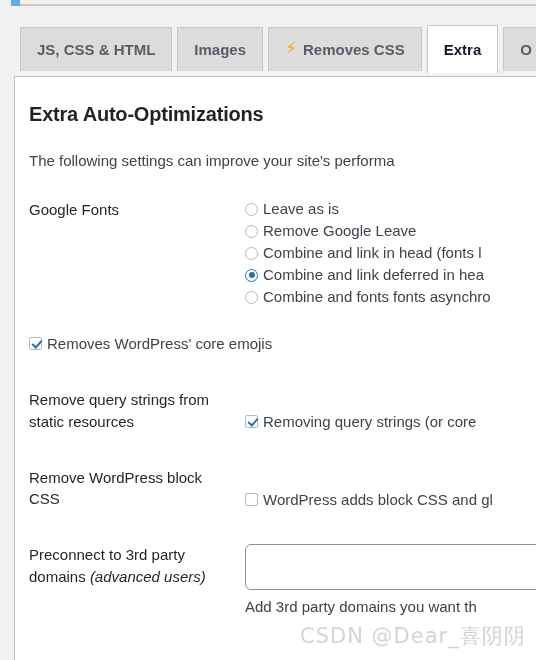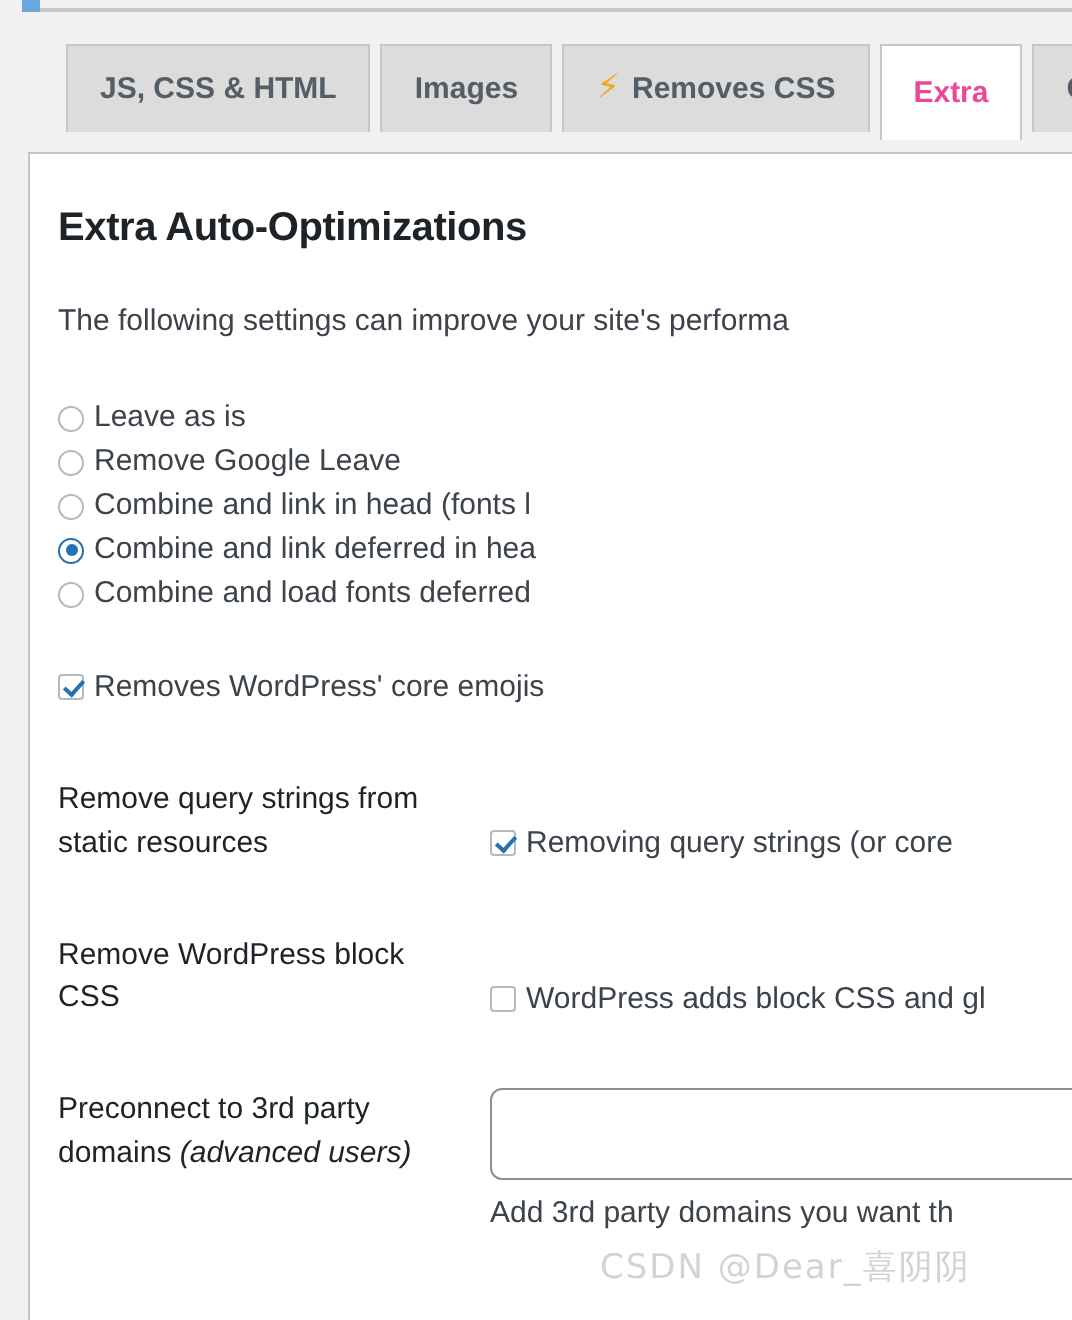--- a/index.html
+++ b/index.html
@@ -37,22 +37,22 @@
     background: #c9c9c9;
   }
 
   
   .tab-bar {
     position: absolute;
     left: 0; top: 22px;
     width: 536px;
     height: 54px;
     display: flex;
-    align-items: flex-start;
-    padding-left: 33px;
+    align-items: center;
+    padding-left: 20px;
     box-sizing: border-box;
   }
   .tab {
     display: flex;
     align-items: center;
     gap: 6px;
     height: 44px;
     padding: 0 16px;
     margin-right: 5px;
     background: #dcdcdc;
@@ -62,21 +62,21 @@
     font-weight: bold;
     font-size: 15px;
     color: #555d66;
     white-space: nowrap;
     line-height: 1;
     flex: none;
   }
   .tab.active {
     background: #ffffff;
     border-color: #c7c7c7;
-    color: #ec4899;
+    color: #0f172a;
     height: 48px;
     position: relative;
     z-index: 3;
   }
   .bolt-icon {
     color: #f5a623;
     font-size: 17px;
     line-height: 1;
     display: inline-block;
     transform: translateY(-1px);
@@ -213,21 +213,21 @@
     font-size: 15px;
     color: #3c434a;
     white-space: nowrap;
   }
 
   
   .watermark {
     position: absolute;
     left: 300px;
     top: 622px;
-    font-size: 17px;
+    font-size: 21px;
     color: rgba(150,150,160,0.42);
     white-space: nowrap;
     letter-spacing: 1px;
     pointer-events: none;
     z-index: 50;
     font-family: "DejaVu Sans", sans-serif;
   }
 </style>
 </head>
 <body>
@@ -257,40 +257,41 @@
 </div>
 
 <div class="panel">
 
   <h2 class="panel-title">Extra Auto-Optimizations</h2>
   <p class="panel-intro">The following settings can improve your site's performa</p>
 
   <div class="rows">
 
     <div class="row">
+      <div class="row-label">Google Fonts</div>
       <div class="row-field">
         <div class="opt">
           <span class="radio"></span>
           <span>Leave as is</span>
         </div>
         <div class="opt">
           <span class="radio"></span>
           <span>Remove Google Leave</span>
         </div>
         <div class="opt">
           <span class="radio"></span>
           <span>Combine and link in head (fonts l</span>
         </div>
         <div class="opt">
           <span class="radio checked"></span>
           <span>Combine and link deferred in hea</span>
         </div>
         <div class="opt">
           <span class="radio"></span>
-          <span>Combine and load fonts deferred</span>
+          <span>Combine and fonts fonts asynchro</span>
         </div>
       </div>
     </div>
 
     <div class="row" style="margin-bottom:34px;">
       <div class="row-field">
         <div class="cbrow">
           <span class="cbox checked"></span>
           <span>Removes WordPress' core emojis</span>
         </div>

